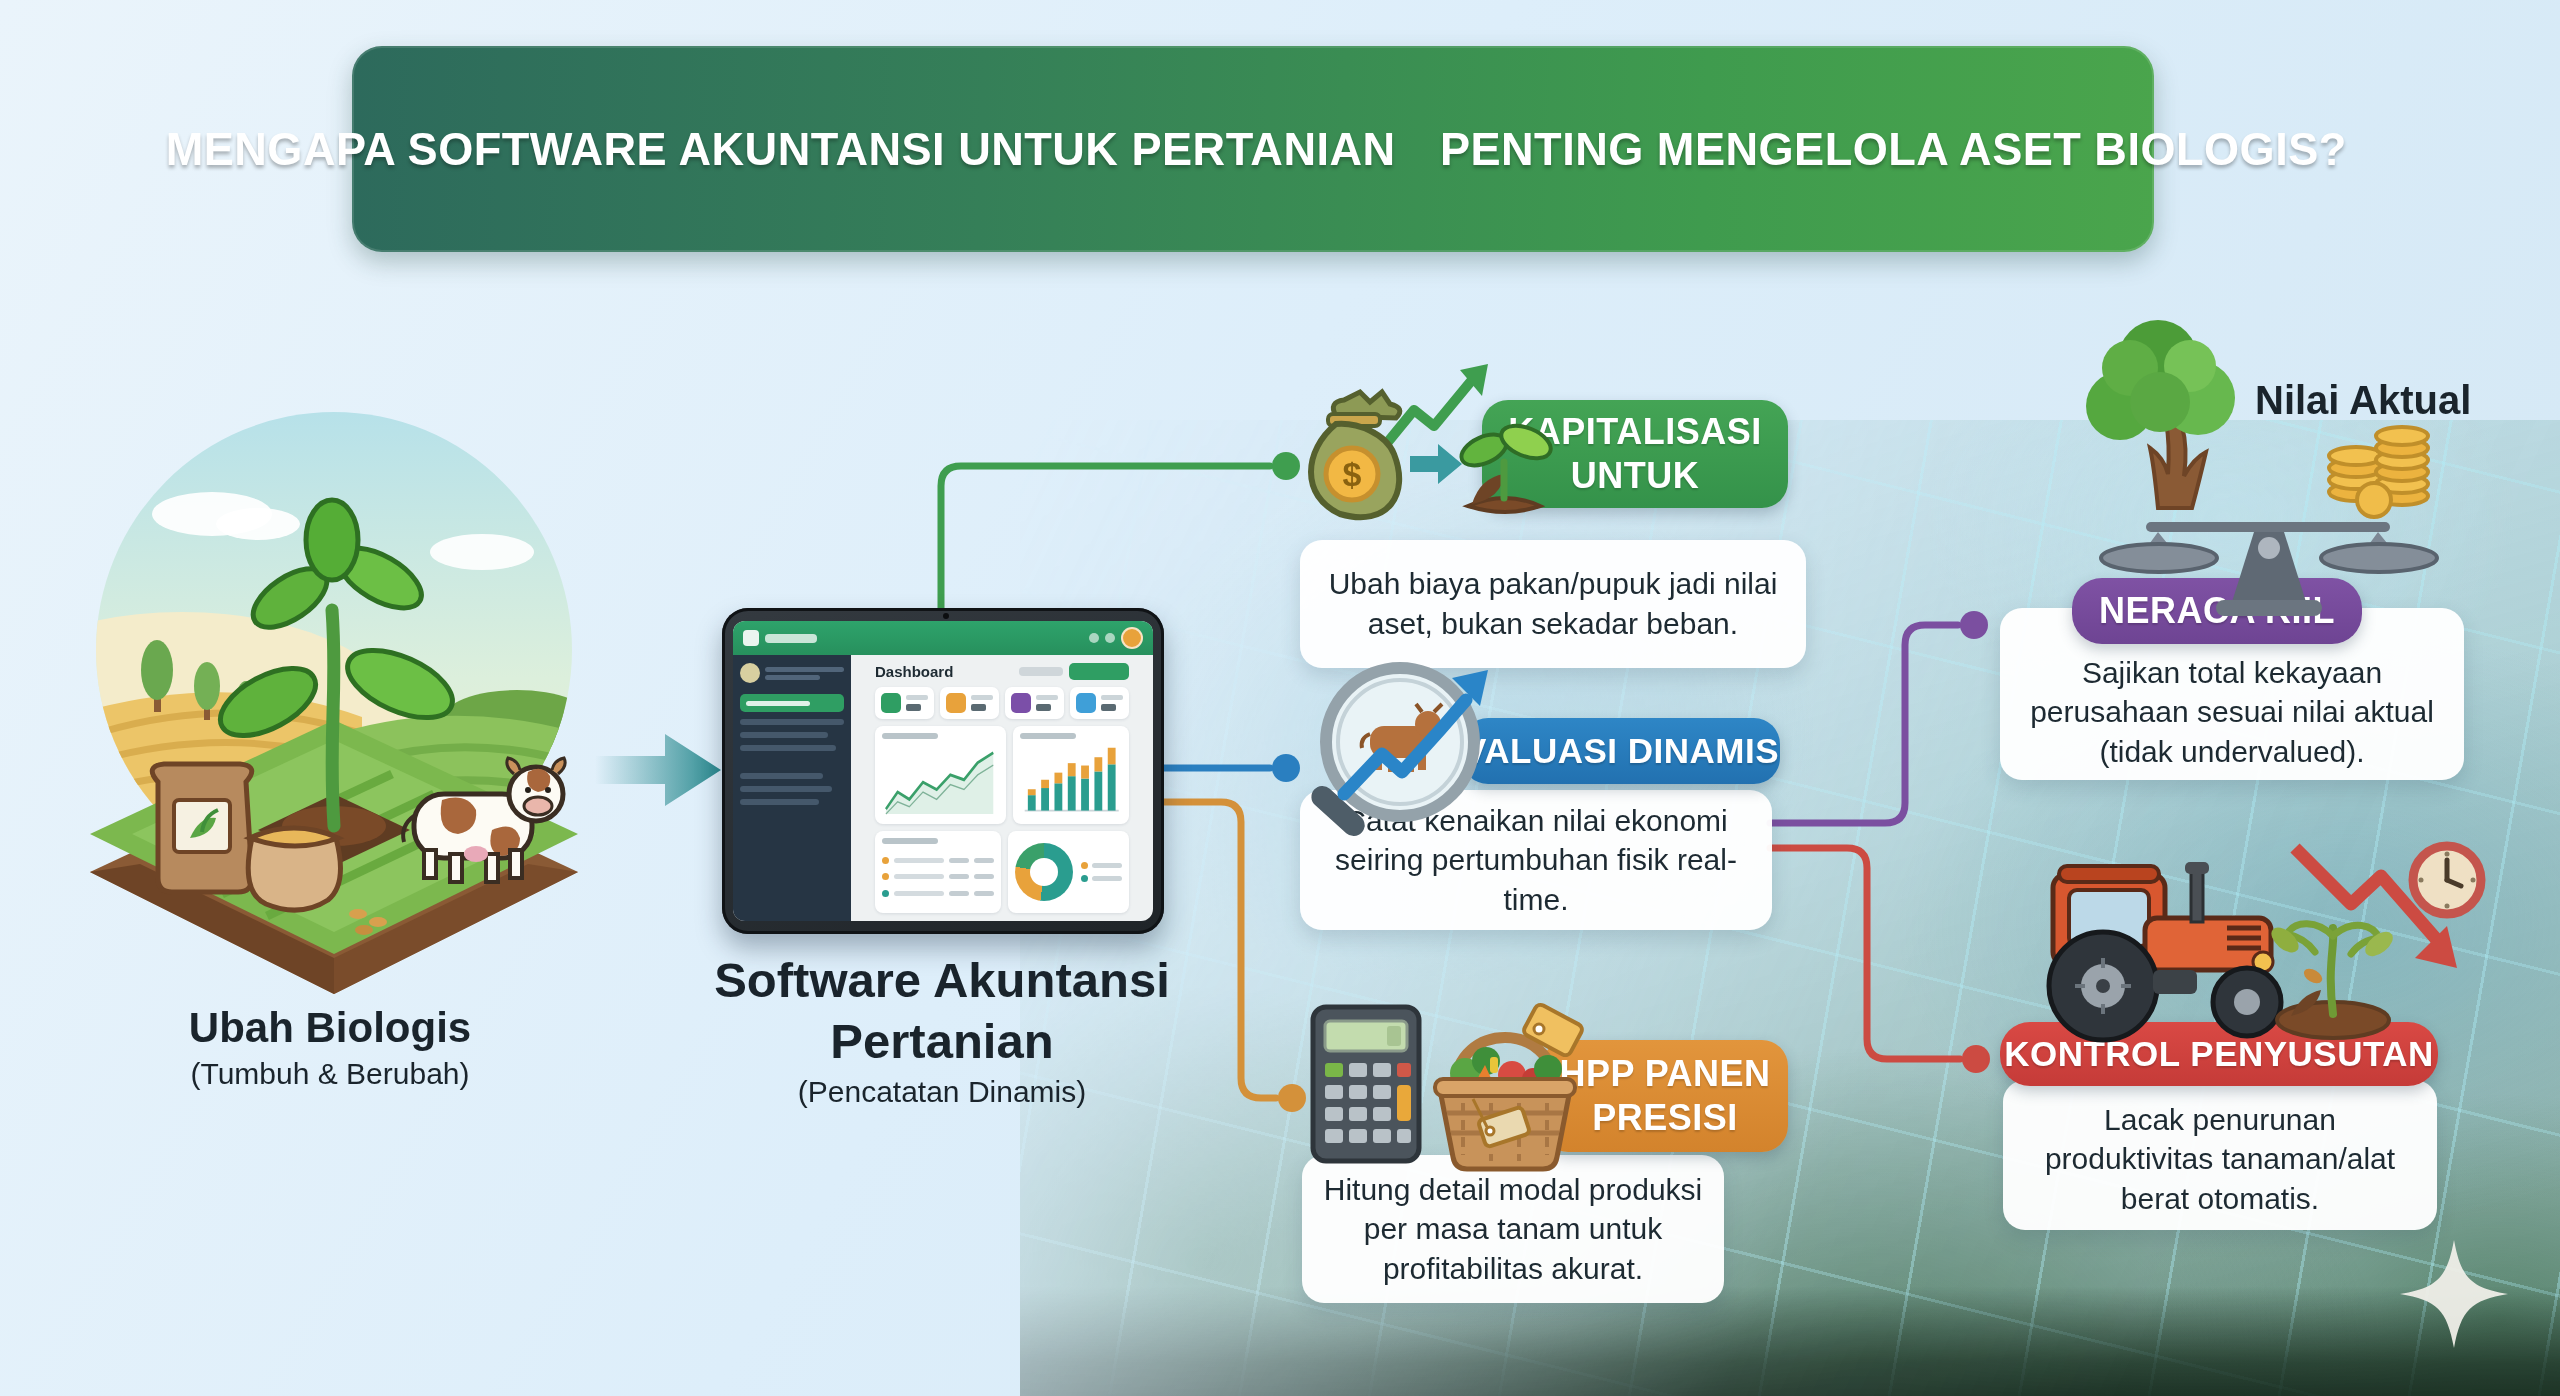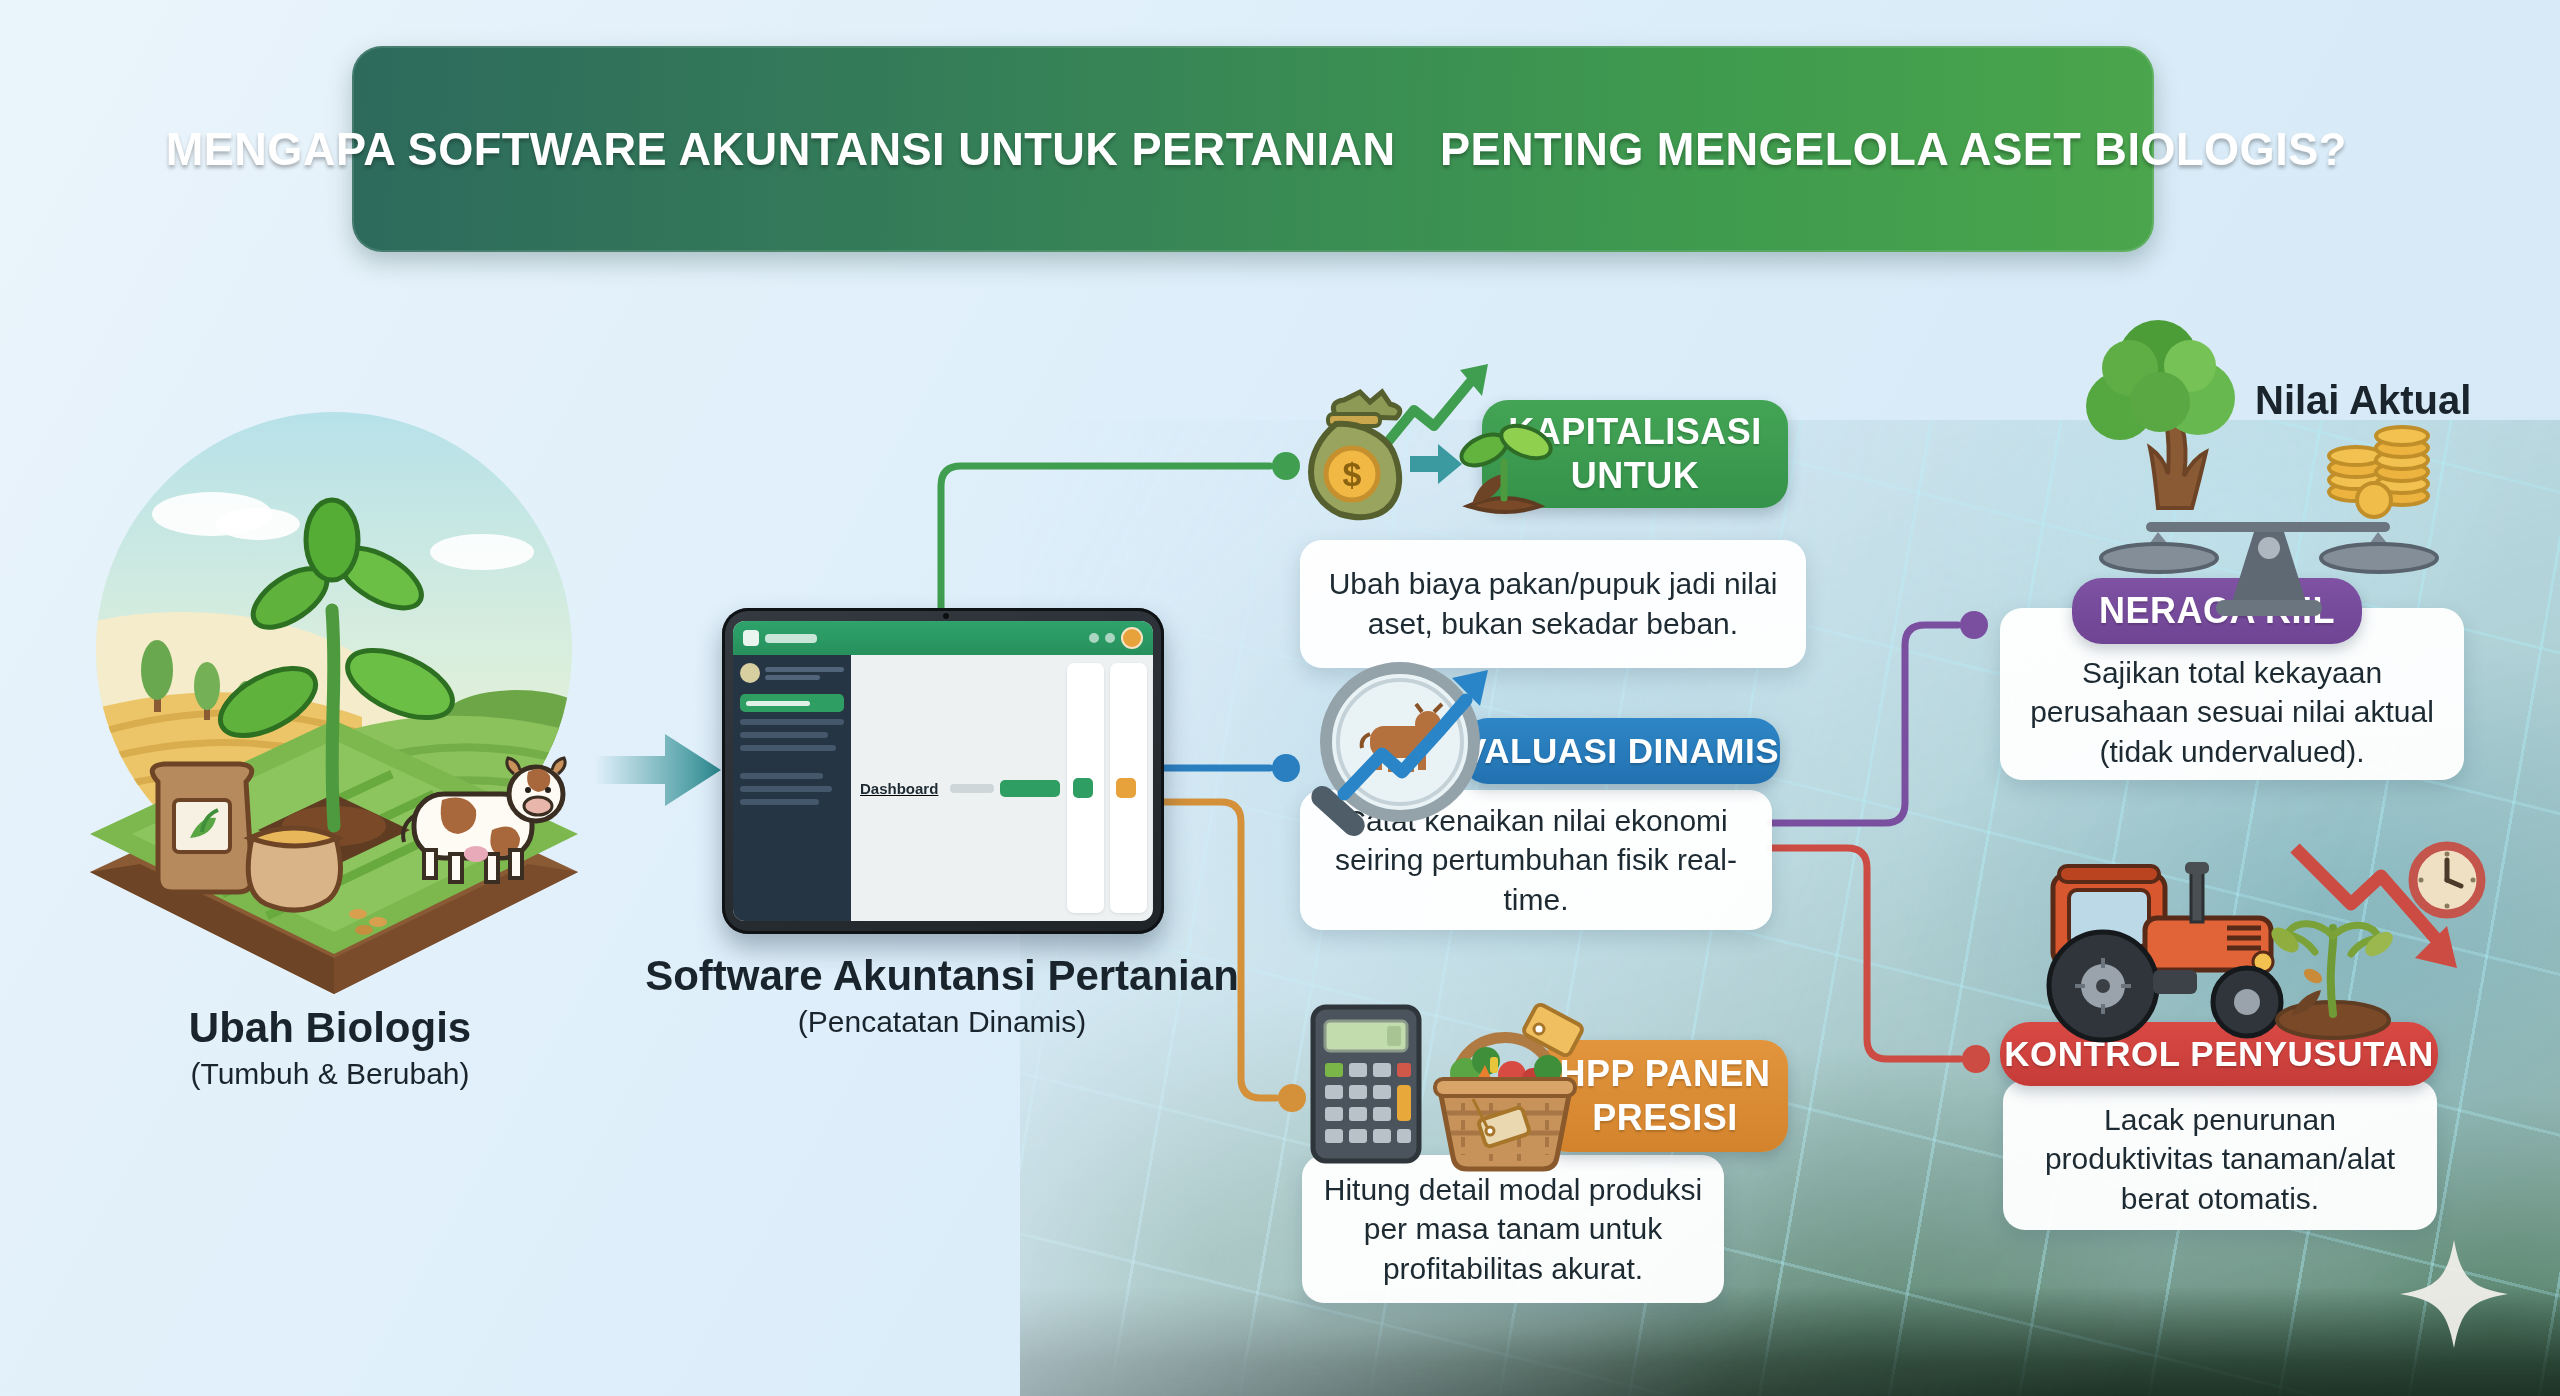--- a/index.html
+++ b/index.html
@@ -69,21 +69,21 @@
   .body{flex:1;display:flex;min-height:0;}
   .snav{width:104px;background:#263544;padding:8px 7px;display:flex;flex-direction:column;gap:7px;}
   .snav .prow{display:flex;gap:5px;align-items:center;margin-bottom:4px;}
   .snav .pava{width:20px;height:20px;border-radius:50%;background:#d8cfa0;flex:0 0 auto;}
   .snav .pbars{flex:1;display:flex;flex-direction:column;gap:3px;}
   .snav .pbars i{display:block;height:5px;border-radius:3px;background:#51657a;}
   .snav .active{height:18px;border-radius:5px;background:#2f9e63;display:flex;align-items:center;padding:0 6px;}
   .snav .active i{display:block;width:70%;height:5px;border-radius:3px;background:rgba(255,255,255,.85);}
   .snav .mi{height:6px;border-radius:3px;background:#45586b;}
   .snav .gap{height:8px;}
-  .main{flex:1;padding:8px 9px;display:flex;gap:7px;min-width:0;text-decoration:underline;}
+  .main{flex:1;padding:8px 24px;display:flex;flex-direction:column;gap:7px;min-width:0;}
   .mhead{display:flex;align-items:center;gap:6px;}
   .mhead .ttl{font-size:15px;font-weight:bold;color:#1e2b33;flex:0 0 auto;}
   .mhead .sp{flex:1;}
   .mhead .gbar{width:44px;height:9px;border-radius:4px;background:#cfd6da;}
   .mhead .gbtn{width:60px;height:17px;border-radius:5px;background:#2f9e63;}
   .stats{display:flex;gap:6px;}
   .scard{flex:1;background:#fff;border-radius:7px;padding:6px;display:flex;gap:5px;align-items:center;
     box-shadow:0 1px 3px rgba(40,60,80,.12);}
   .sic{width:20px;height:20px;border-radius:5px;flex:0 0 auto;}
   .scol{flex:1;display:flex;flex-direction:column;gap:4px;}
@@ -386,21 +386,21 @@
                   </div>
               </div>
             </div>
           </div>
         </div>
       </div>
     </div>
   </div>
 
   <div class="cap" style="left:642px;top:950px;width:600px">
-    <div class="c1" style="font-size:42px">Software Akuntansi Pertanian</div>
+    <div class="c1" style="font-size:49px">Software Akuntansi Pertanian</div>
     <div class="c2">(Pencatatan Dinamis)</div>
   </div>
 
   <div class="dbox" style="left:1300px;top:540px;width:506px;height:128px">
     <span>Ubah biaya pakan/pupuk jadi nilai aset, bukan sekadar beban.</span>
   </div>
   <div class="badge b-green" style="left:1482px;top:400px;width:306px;height:108px;font-size:36px">
     <span>KAPITALISASI</span>
     <span>UNTUK</span>
   </div>

